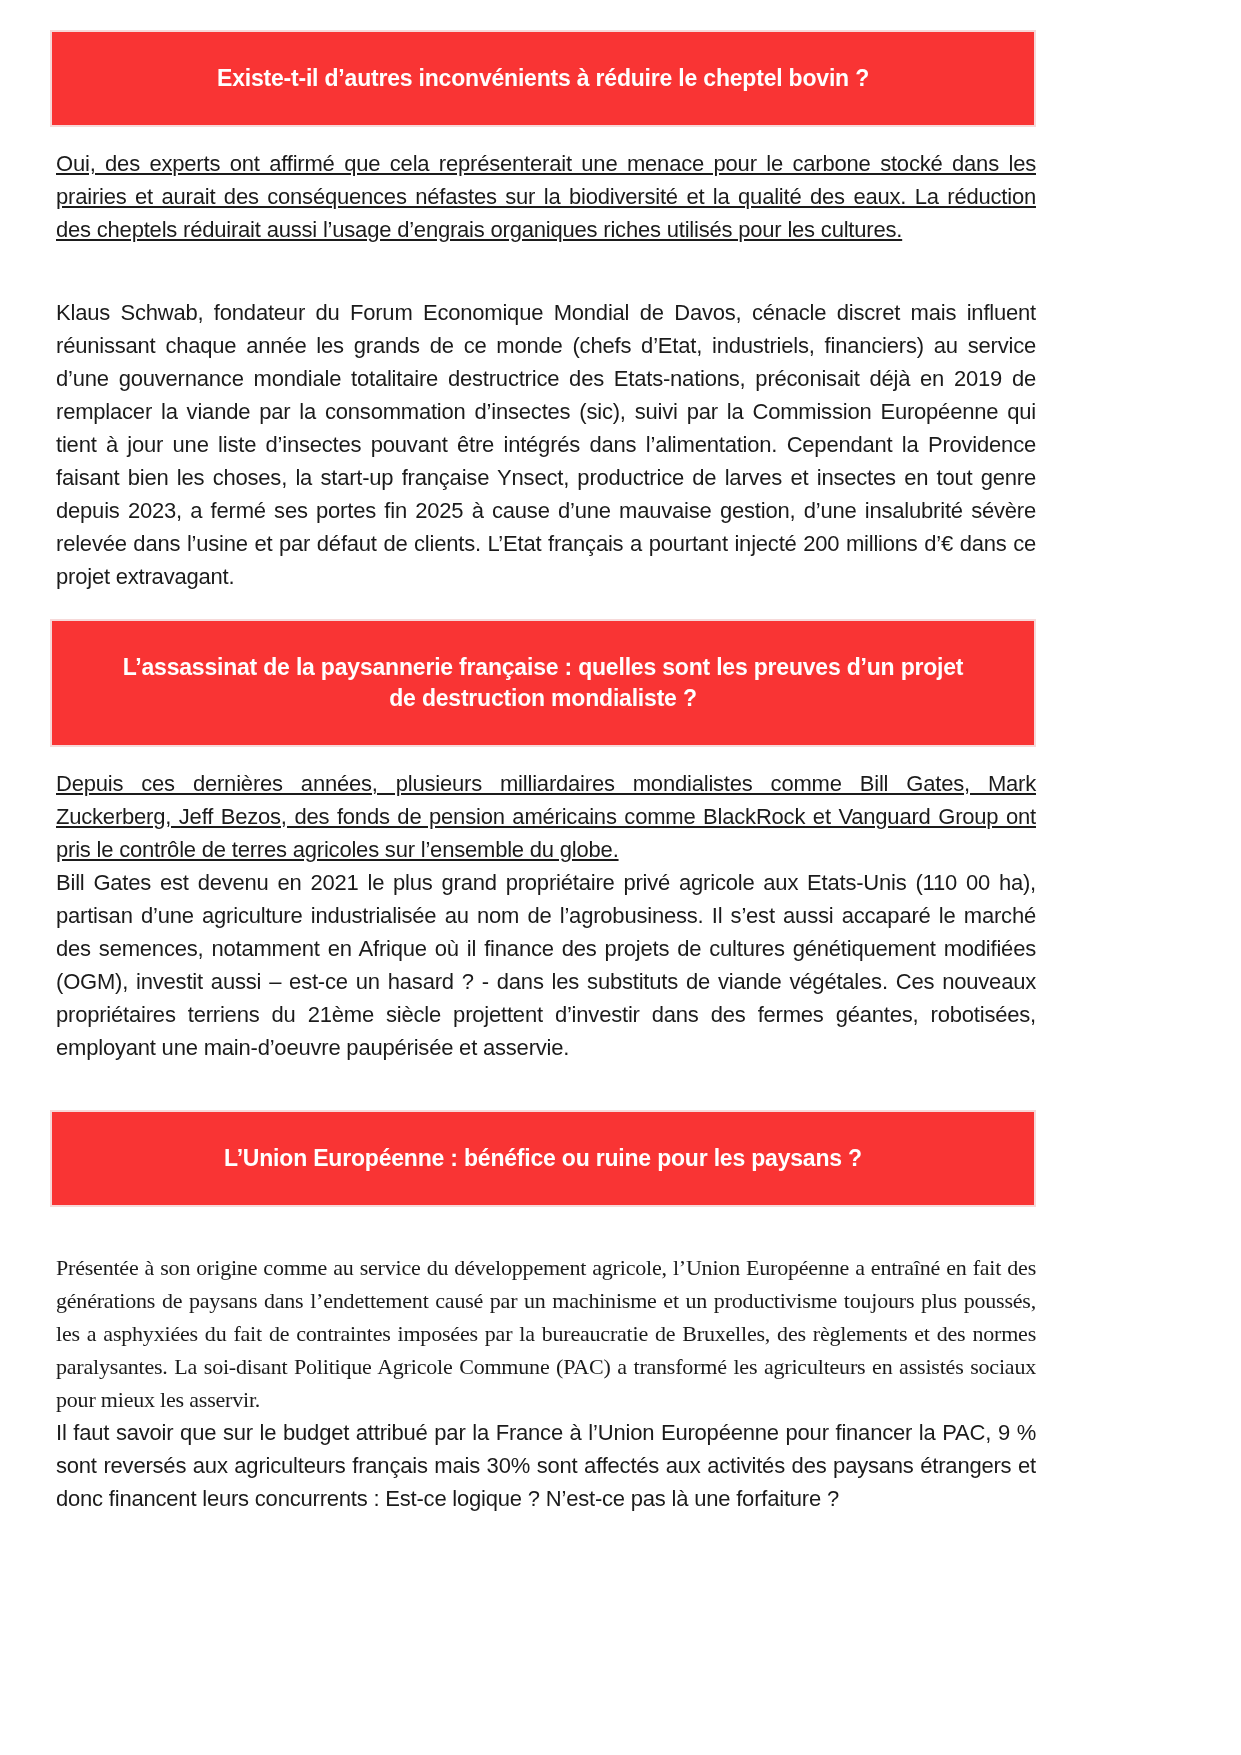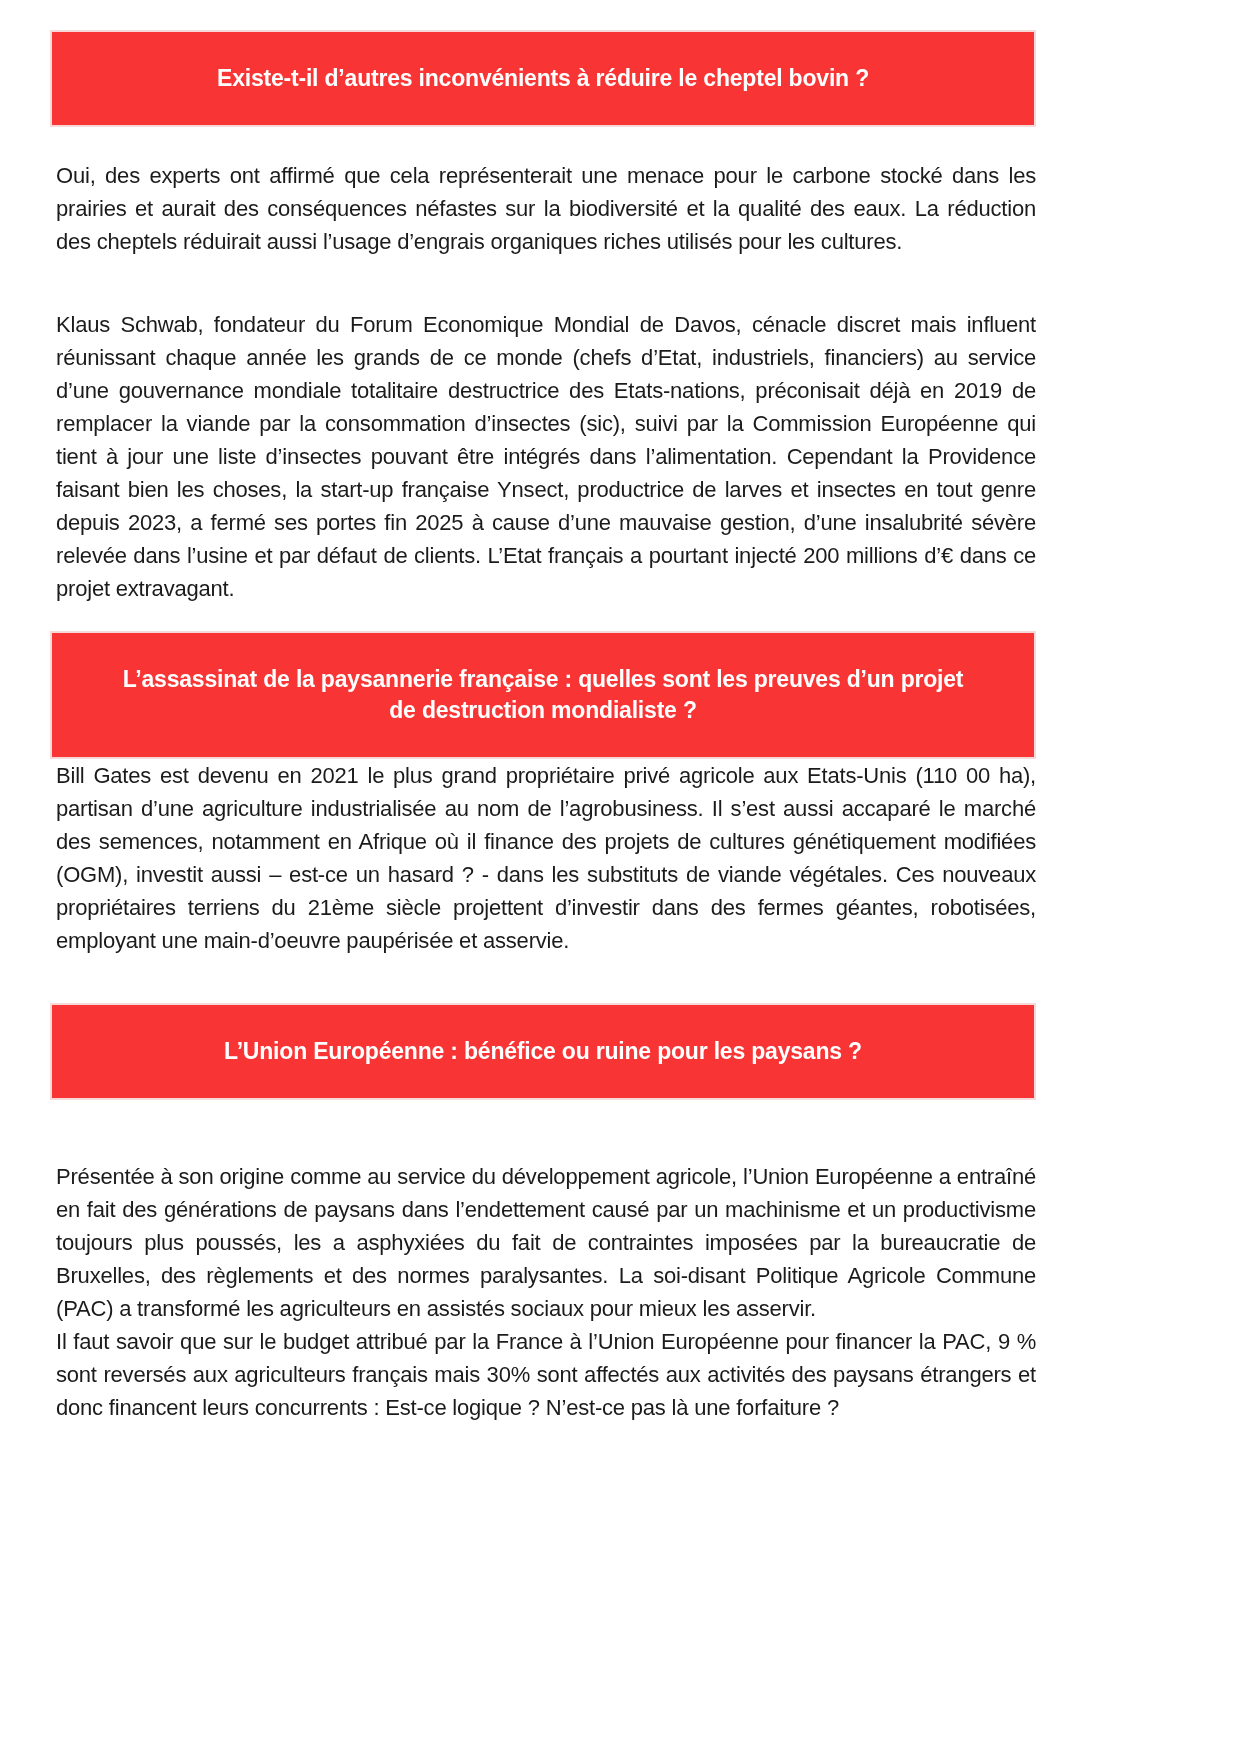--- a/index.html
+++ b/index.html
@@ -39,45 +39,46 @@
 
   .body-text {
     color: var(--body-fg, #1b1b1b);
     font-size: 22px;
     line-height: 33px;
     letter-spacing: -0.2px;
     text-align: justify;
     padding-left: 6px;
   }
 
-  .mt-para-after-banner { margin-top: 32px; }
+  .mt-para-after-banner { margin-top: 20px; text-decoration: underline; }
   .mt-banner-2 { margin-top: 57px; }
   .mt-para-2 { margin-top: 50px; }
   .mt-banner-3 { margin-top: 26px; }
   .mt-banner-4 { margin-top: 46px; }
-  .mt-para-5 { margin-top: 60px; }
+  .mt-para-5 { margin-top: 44px; font-family: Liberation Serif, serif; }
 </style>
 </head>
 <body>
 
 <main class="page">
 
   <header class="banner">
     <h2>Existe-t-il d’autres inconvénients à réduire le cheptel bovin ?</h2>
   </header>
 
   <p class="body-text mt-para-after-banner">Oui, des experts ont affirmé que cela représenterait une menace pour le carbone stocké dans les prairies et aurait des conséquences néfastes sur la biodiversité et la qualité des eaux. La réduction des cheptels réduirait aussi l’usage d’engrais organiques riches utilisés pour les cultures.</p>
 
 
   <p class="body-text mt-para-2">Klaus Schwab, fondateur du Forum Economique Mondial de Davos, cénacle discret mais influent réunissant chaque année les grands de ce monde (chefs d’Etat, industriels, financiers) au service d’une gouvernance mondiale totalitaire destructrice des Etats-nations, préconisait déjà en 2019 de remplacer la viande par la consommation d’insectes (sic), suivi par la Commission Européenne qui tient à jour une liste d’insectes pouvant être intégrés dans l’alimentation. Cependant la Providence faisant bien les choses, la start-up française Ynsect, productrice de larves et insectes en tout genre depuis 2023, a fermé ses portes fin 2025 à cause d’une mauvaise gestion, d’une insalubrité sévère relevée dans l’usine et par défaut de clients. L’Etat français a pourtant injecté 200 millions d’€ dans ce projet extravagant.</p>
 
   <header class="banner mt-banner-3">
     <h2>L’assassinat de la paysannerie française : quelles sont les preuves d’un projet de destruction mondialiste ?</h2>
   </header>
 
+  <p class="body-text mt-para-after-banner">Depuis ces dernières années, plusieurs milliardaires mondialistes comme Bill Gates, Mark Zuckerberg, Jeff Bezos, des fonds de pension américains comme BlackRock et Vanguard Group ont pris le contrôle de terres agricoles sur l’ensemble du globe.</p>
 
   <p class="body-text">Bill Gates est devenu en 2021 le plus grand propriétaire privé agricole aux Etats-Unis (110 00 ha), partisan d’une agriculture industrialisée au nom de l’agrobusiness. Il s’est aussi accaparé le marché des semences, notamment en Afrique où il finance des projets de cultures génétiquement modifiées (OGM), investit aussi – est-ce un hasard ? - dans les substituts de viande végétales. Ces nouveaux propriétaires terriens du 21ème siècle projettent d’investir dans des fermes géantes, robotisées, employant une main-d’oeuvre paupérisée et asservie.</p>
 
   <header class="banner mt-banner-4">
     <h2>L’Union Européenne : bénéfice ou ruine pour les paysans ?</h2>
   </header>
 
   <p class="body-text mt-para-5">Présentée à son origine comme au service du développement agricole, l’Union Européenne a entraîné en fait des générations de paysans dans l’endettement causé par un machinisme et un productivisme toujours plus poussés, les a asphyxiées du fait de contraintes imposées par la bureaucratie de Bruxelles, des règlements et des normes paralysantes. La soi-disant Politique Agricole Commune (PAC) a transformé les agriculteurs en assistés sociaux pour mieux les asservir.</p>
 
   <p class="body-text">Il faut savoir que sur le budget attribué par la France à l’Union Européenne pour financer la PAC, 9 % sont reversés aux agriculteurs français mais 30% sont affectés aux activités des paysans étrangers et donc financent leurs concurrents : Est-ce logique ? N’est-ce pas là une forfaiture ?</p>

